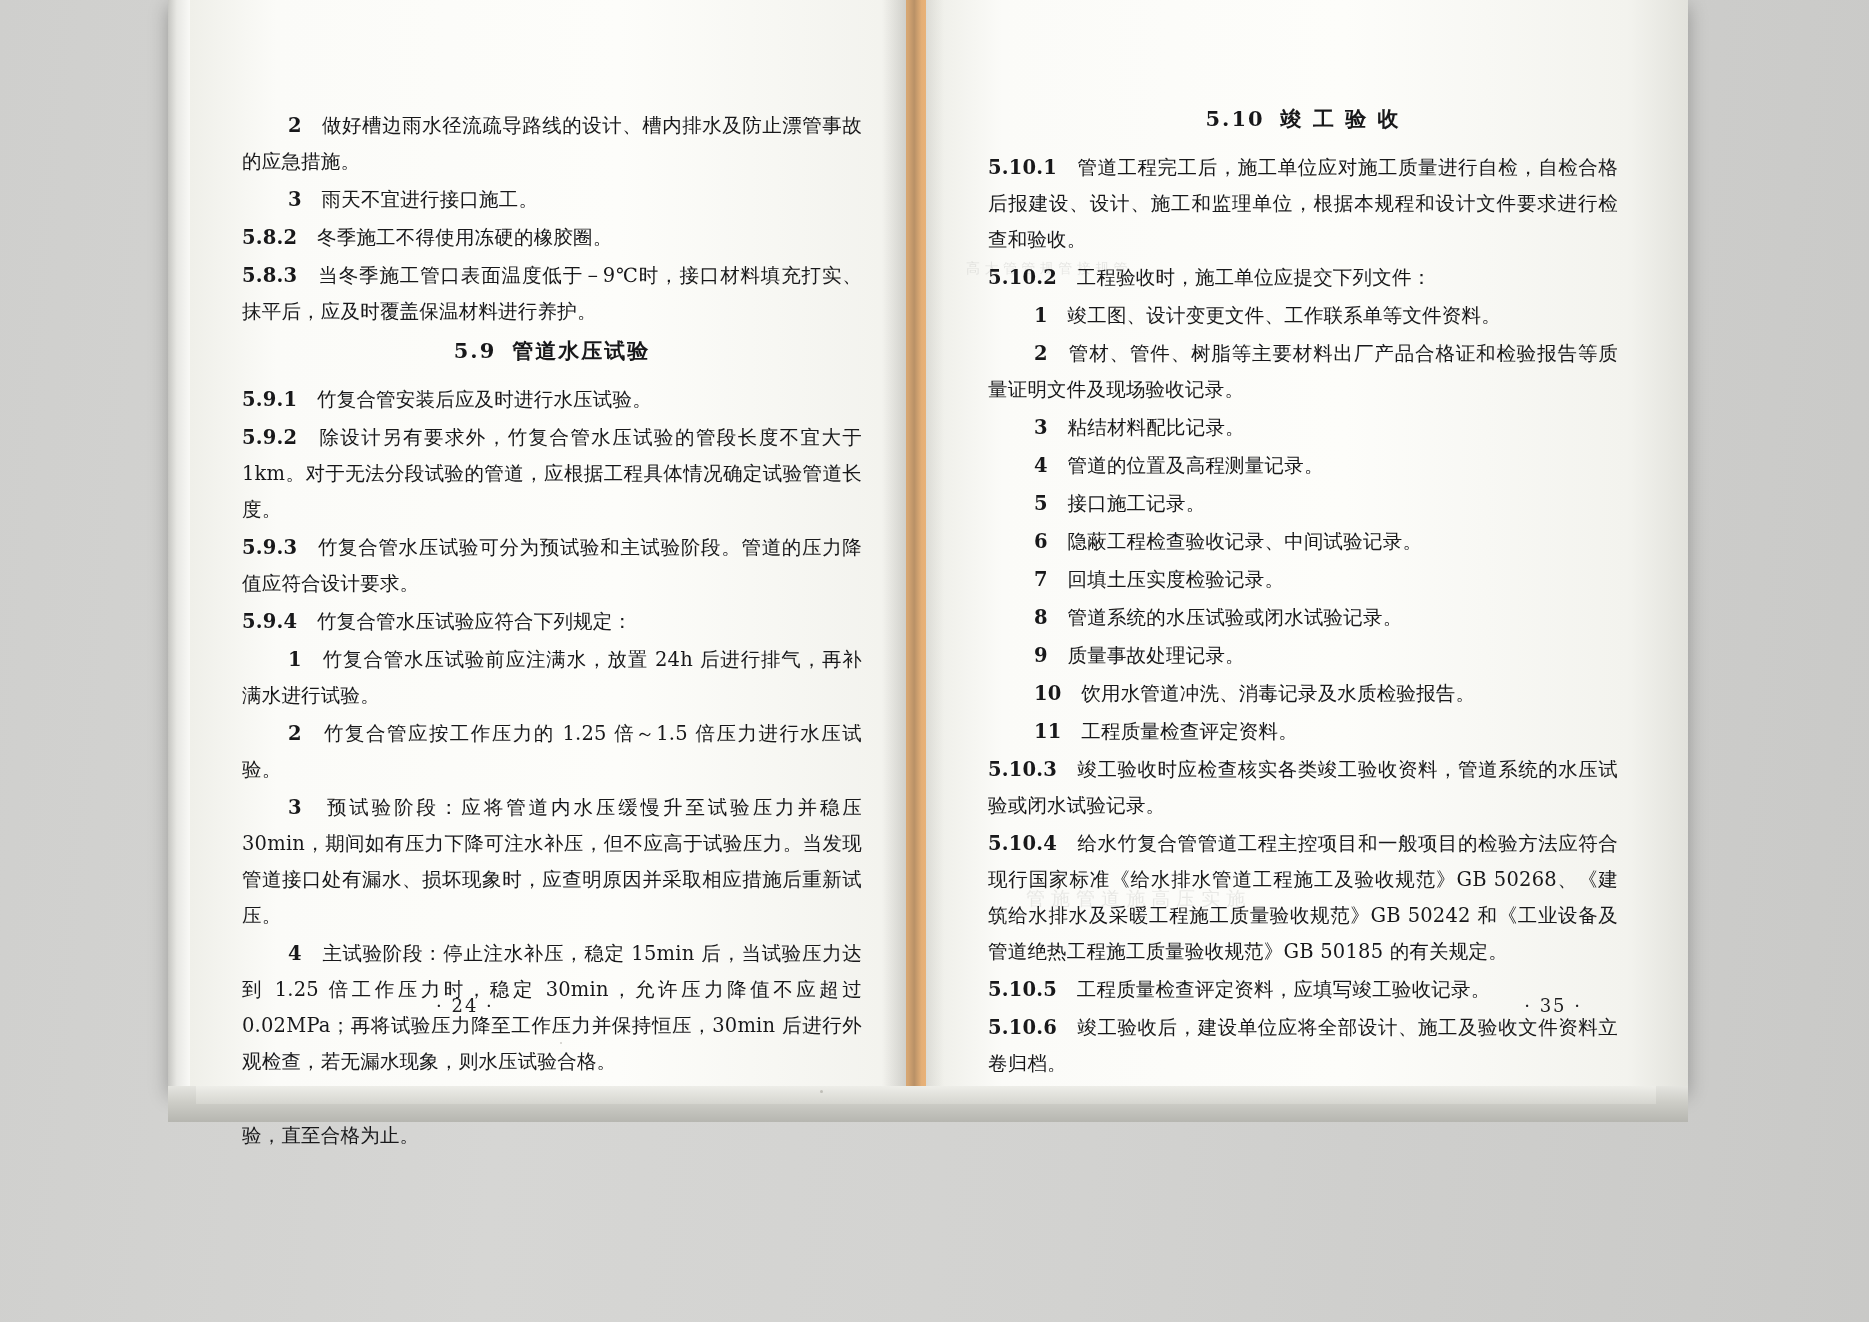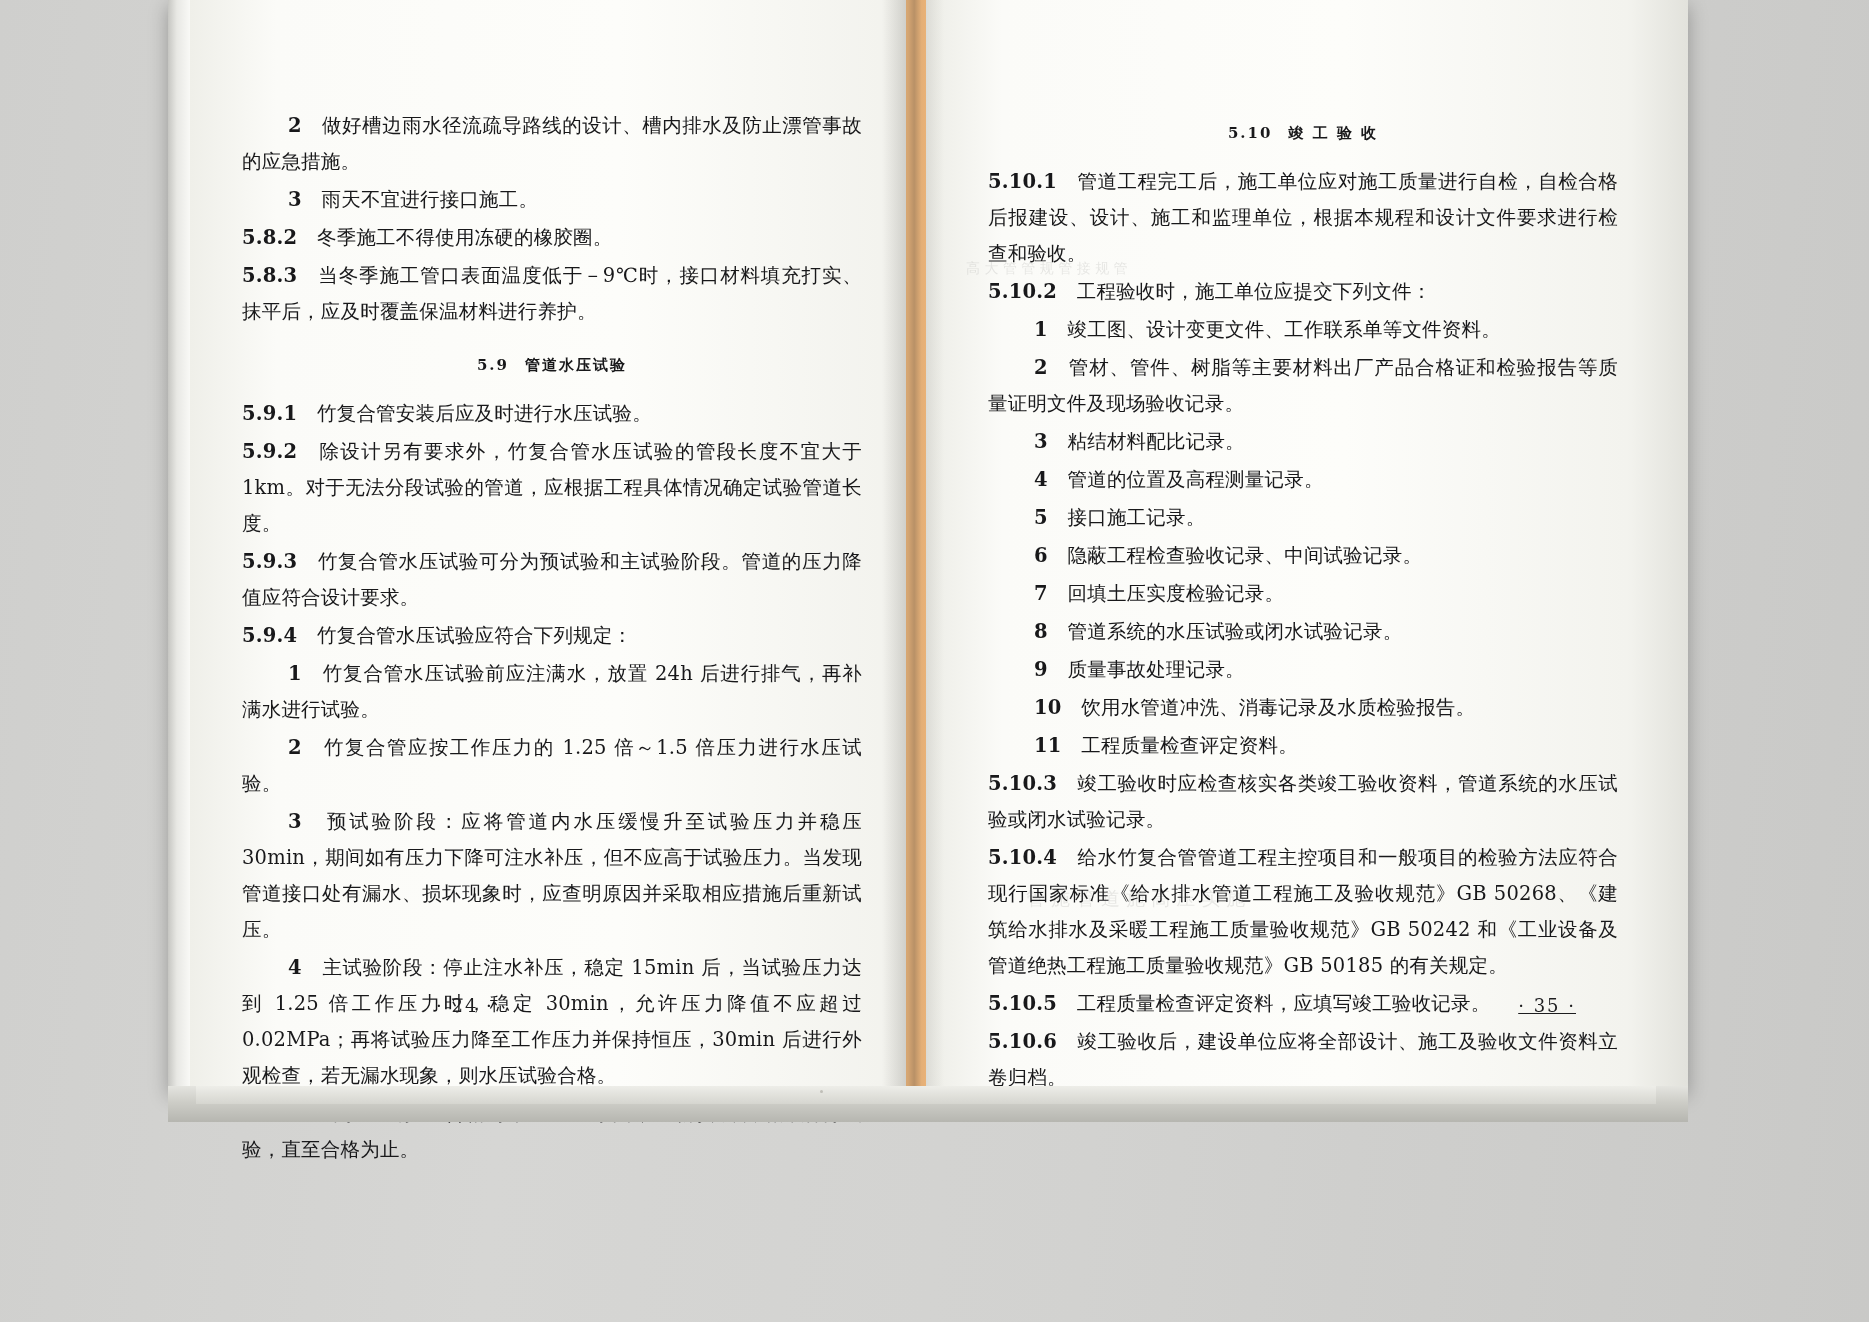--- a/index.html
+++ b/index.html
@@ -126,35 +126,35 @@
   }
   .ind {
     text-indent: 46px;
   }
   .ind2 {
     text-indent: 46px;
   }
   .sec-head {
     text-align: center;
     font-weight: bold;
-    font-size: 15px;
+    font-size: 21px;
     letter-spacing: 2px;
-    margin: 18px 0 14px 0;
+    margin: 4px 0 14px 0;
     line-height: 34px;
   }
   .sec-head .sp { display: inline-block; width: 16px; }
   .folio {
     position: absolute;
     bottom: 74px;
     font-size: 18px;
     letter-spacing: 2px;
     color: #1d1d1f;
   }
   .folio-left { left: 246px; }
-  .folio-right { right: 112px; text-decoration: underline; }
+  .folio-right { right: 106px; }
 
   
   .ghost {
     position: absolute;
     left: 40px;
     top: 250px;
     width: 300px;
     font-size: 14px;
     line-height: 36px;
     color: rgba(90,90,90,0.13);

